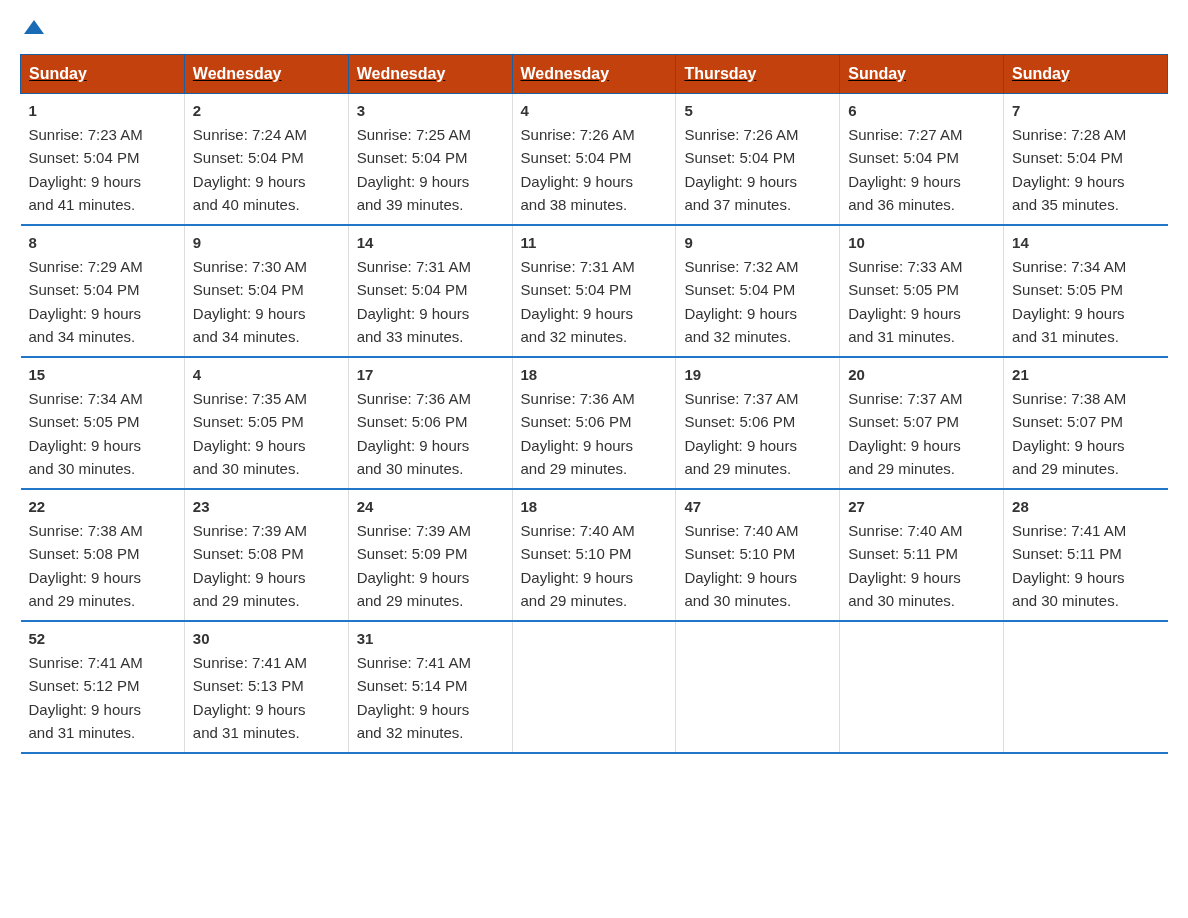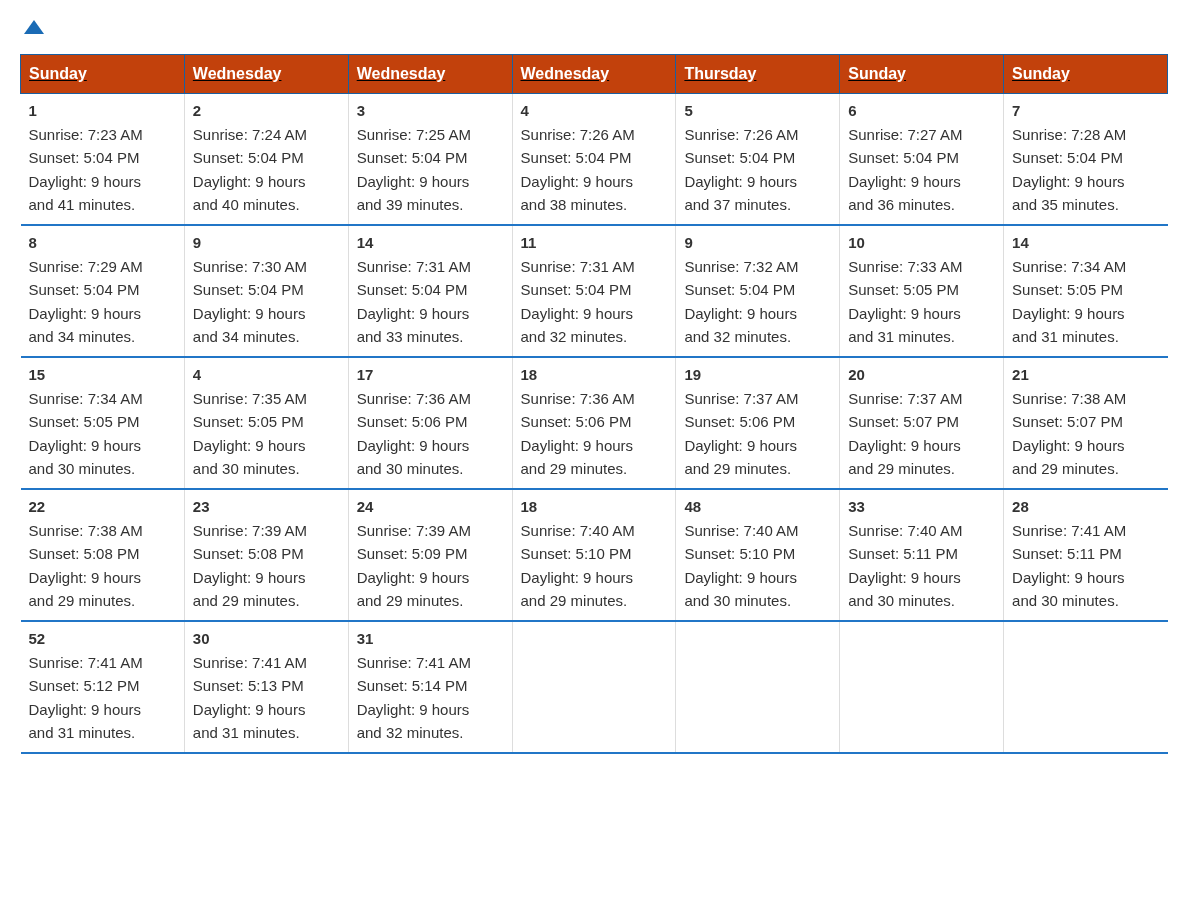--- a/index.html
+++ b/index.html
@@ -351,30 +351,30 @@
         <td>
         <span class="day-num">18</span>
         <div class="day-info">
           Sunrise: 7:40 AM<br>
           Sunset: 5:10 PM<br>
           Daylight: 9 hours<br>
           and 29 minutes.
         </div>
       </td>
         <td>
-        <span class="day-num">48</span>
+        <span class="day-num">47</span>
         <div class="day-info">
           Sunrise: 7:40 AM<br>
           Sunset: 5:10 PM<br>
           Daylight: 9 hours<br>
           and 30 minutes.
         </div>
       </td>
         <td>
-        <span class="day-num">33</span>
+        <span class="day-num">27</span>
         <div class="day-info">
           Sunrise: 7:40 AM<br>
           Sunset: 5:11 PM<br>
           Daylight: 9 hours<br>
           and 30 minutes.
         </div>
       </td>
         <td>
         <span class="day-num">28</span>
         <div class="day-info">

